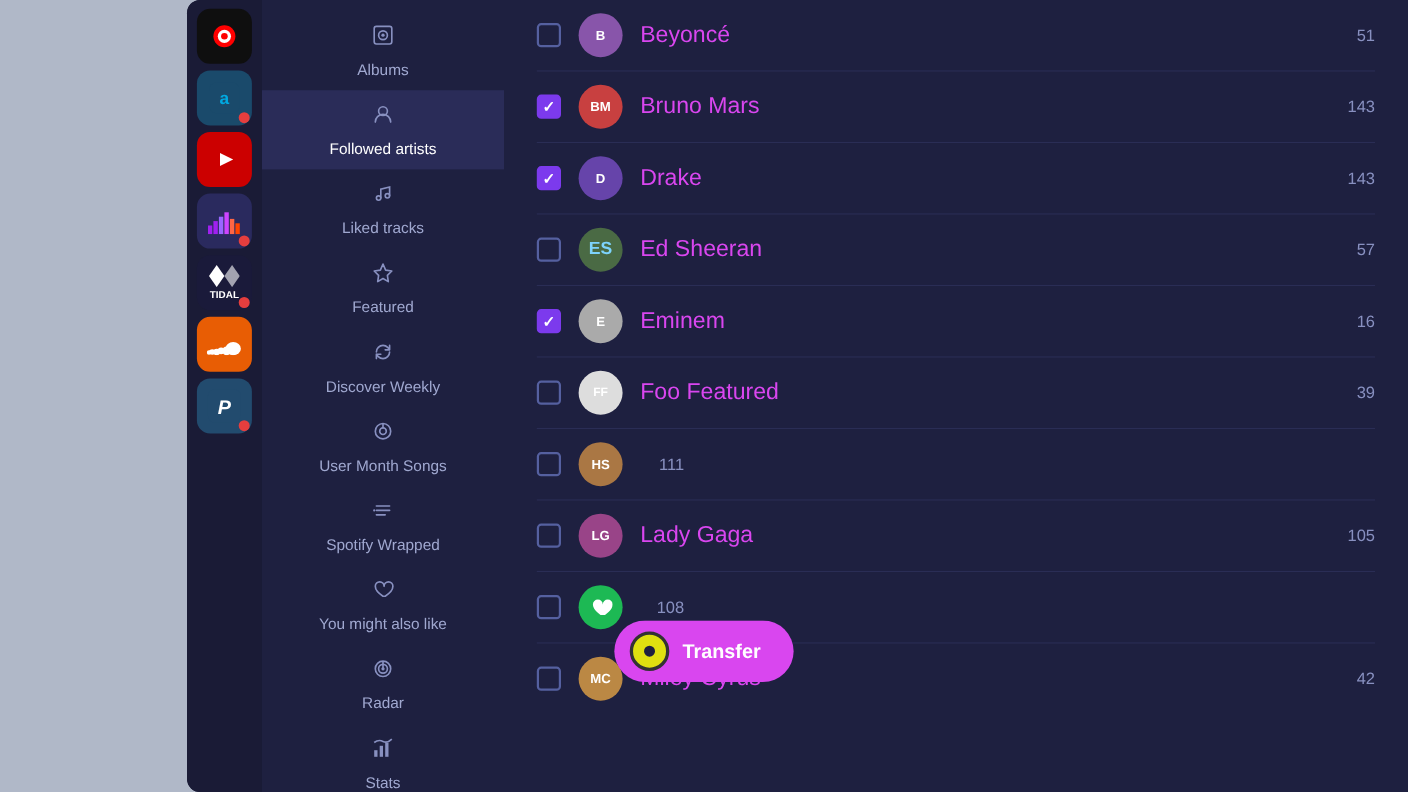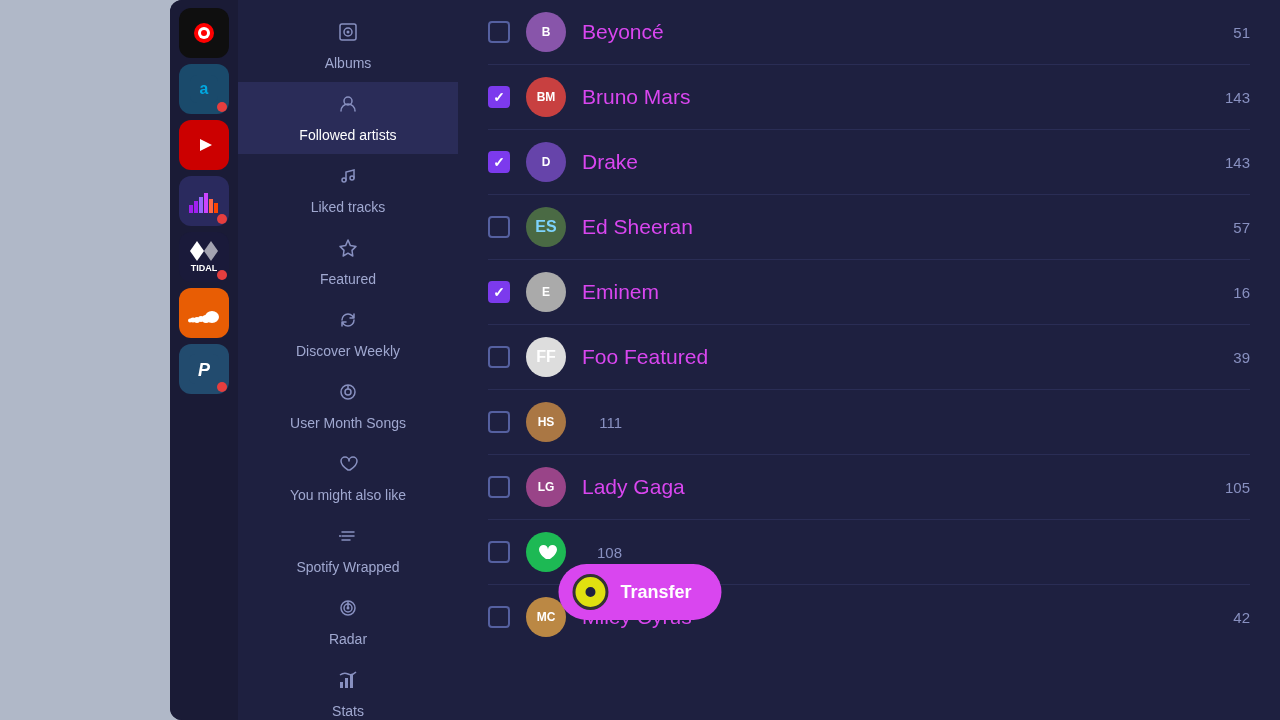--- a/index.html
+++ b/index.html
@@ -358,41 +358,41 @@
           <circle cx="10" cy="10" r="3" stroke="#8890c0" stroke-width="1.5"></circle>
           <line x1="10" y1="3" x2="10" y2="7" stroke="#8890c0" stroke-width="1.5"></line>
         </svg>
       </span>
       <span>User Month Songs</span>
     </div>
 
     <div class="nav-item">
       <span class="nav-icon">
         <svg width="20" height="20" viewBox="0 0 20 20" fill="none">
-          <path d="M10 16s-7-4.5-7-9a4 4 0 018 0 4 4 0 018 0c0 4.5-7 9-7 9z" stroke="#8890c0" stroke-width="1.5" stroke-linejoin="round"></path>
-        </svg>
-      </span>
-      <span>You might also like</span>
-    </div>
-
-    <div class="nav-item">
-      <span class="nav-icon">
-        <svg width="20" height="20" viewBox="0 0 20 20" fill="none">
           <line x1="4" y1="6" x2="16" y2="6" stroke="#8890c0" stroke-width="1.5" stroke-linecap="round"></line>
           <line x1="4" y1="10" x2="16" y2="10" stroke="#8890c0" stroke-width="1.5" stroke-linecap="round"></line>
           <line x1="4" y1="14" x2="12" y2="14" stroke="#8890c0" stroke-width="1.5" stroke-linecap="round"></line>
           <circle cx="2" cy="10" r="1" fill="#8890c0"></circle>
         </svg>
       </span>
       <span>Spotify Wrapped</span>
     </div>
 
     <div class="nav-item">
       <span class="nav-icon">
         <svg width="20" height="20" viewBox="0 0 20 20" fill="none">
+          <path d="M10 16s-7-4.5-7-9a4 4 0 018 0 4 4 0 018 0c0 4.5-7 9-7 9z" stroke="#8890c0" stroke-width="1.5" stroke-linejoin="round"></path>
+        </svg>
+      </span>
+      <span>You might also like</span>
+    </div>
+
+    <div class="nav-item">
+      <span class="nav-icon">
+        <svg width="20" height="20" viewBox="0 0 20 20" fill="none">
           <circle cx="10" cy="10" r="7" stroke="#8890c0" stroke-width="1.5"></circle>
           <circle cx="10" cy="10" r="4" stroke="#8890c0" stroke-width="1.5"></circle>
           <circle cx="10" cy="10" r="1.5" fill="#8890c0"></circle>
           <line x1="10" y1="3" x2="10" y2="10" stroke="#8890c0" stroke-width="1.5"></line>
         </svg>
       </span>
       <span>Radar</span>
     </div>
 
     <div class="nav-item">
@@ -436,21 +436,21 @@
           <span class="song-count">57</span>
         </div>
         <div class="artist-row">
           <div class="checkbox-wrap checked"></div>
           <div class="artist-avatar" style="background: rgb(170, 170, 170); color: white; font-weight: 700; font-size: 12px;">E</div>
           <span class="artist-name">Eminem</span>
           <span class="song-count">16</span>
         </div>
         <div class="artist-row">
           <div class="checkbox-wrap"></div>
-          <div class="artist-avatar" style="background: rgb(221, 221, 221); color: white; font-weight: 700; font-size: 16px;">FF</div>
+          <div class="artist-avatar" style="background: rgb(221, 221, 221); color: white; font-weight: 700; font-size: 11px;">FF</div>
           <span class="artist-name">Foo Featured</span>
           <span class="song-count">39</span>
         </div>
         <div class="artist-row">
           <div class="checkbox-wrap"></div>
           <div class="artist-avatar" style="background: rgb(170, 119, 68); color: white; font-weight: 700; font-size: 12px;">HS</div>
           <span class="song-count">111</span>
         </div>
         <div class="artist-row">
           <div class="checkbox-wrap"></div>

